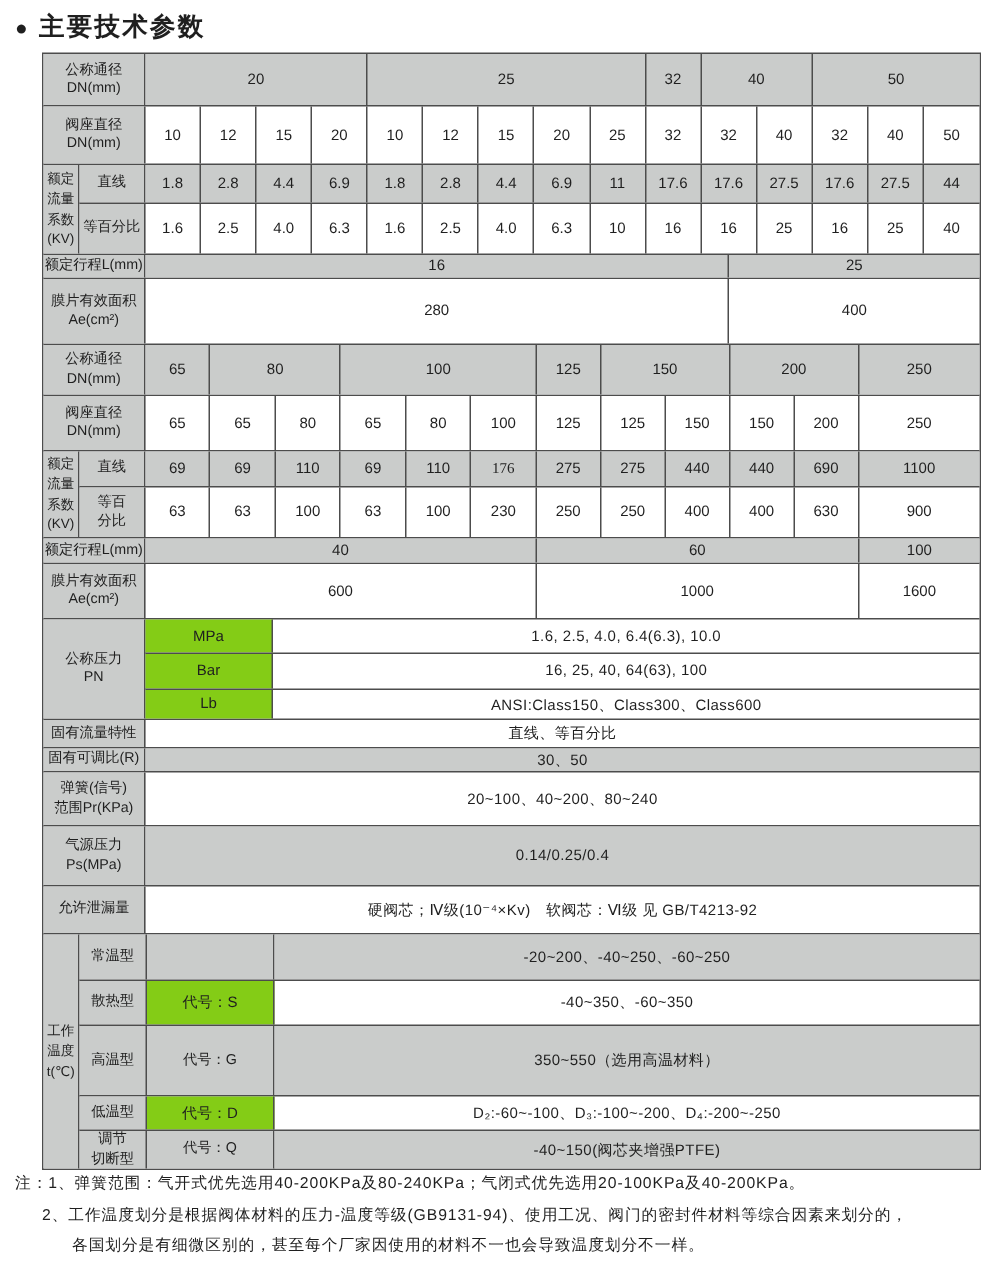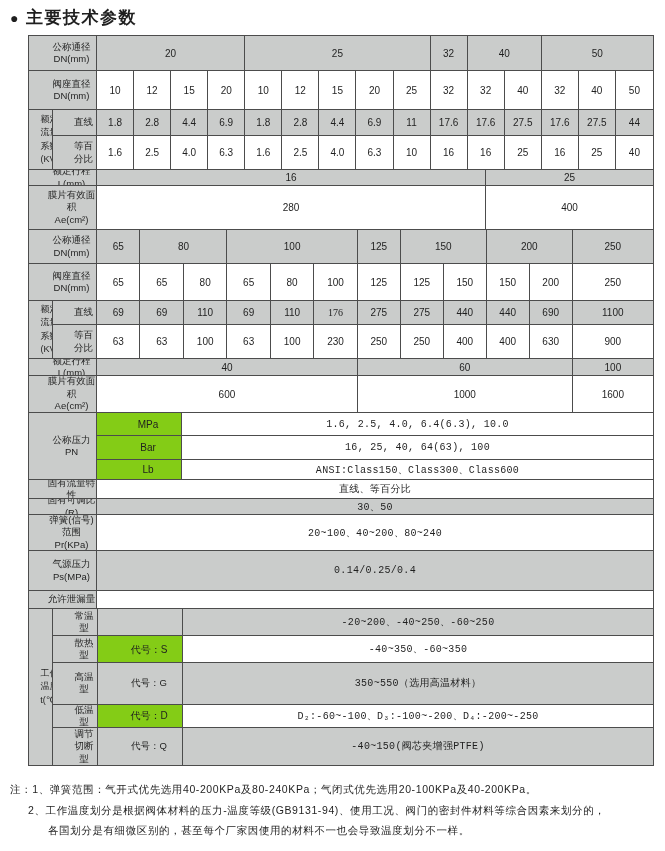--- a/index.html
+++ b/index.html
@@ -11,34 +11,34 @@
   .page{position:relative;width:665px;height:851px;overflow:hidden;background:#fff;
         font-family:"Liberation Sans","DejaVu Sans",sans-serif;color:var(--tx);}
   .title{position:absolute;top:6px;left:10px;display:flex;align-items:center;gap:6px;
          font-size:17px;font-weight:bold;letter-spacing:1.5px;}
   .title .dot{font-size:14px;line-height:1;}
   .tbl{position:absolute;top:35px;left:28px;width:624px;border:1px solid var(--bc);background:#fff;}
   .row{display:flex;border-top:1px solid var(--bc);box-sizing:border-box;}
   .row:first-child{border-top:0;}
   .lab{background:var(--g);border-right:1px solid var(--bc);display:flex;align-items:center;
        justify-content:center;text-align:center;white-space:pre-line;font-size:9.5px;
-       line-height:1.3;box-sizing:border-box;flex:none;overflow:hidden;padding-left:18px;}
+       line-height:1.3;box-sizing:border-box;flex:none;overflow:hidden;}
   .lab.wt{background:#84cc16;font-size:10px;}
   .w24{width:24px;font-size:9px;line-height:1.45;}
   .w44{width:44px;}
   .w45{width:45px;}
   .w68{width:68px;}
   .w85{width:85px;}
   .cells{flex:1;display:flex;min-width:0;}
   .cells.g{background:var(--g);}
   .c{display:flex;align-items:center;justify-content:center;border-right:1px solid var(--bc);
      font-size:10px;box-sizing:border-box;overflow:hidden;}
   .c:last-child{border-right:0;}
   .val{flex:1;display:flex;align-items:center;justify-content:center;font-size:10px;
-       text-align:left;box-sizing:border-box;letter-spacing:0.3px;font-family:Liberation Mono, monospace;}
+       text-align:left;box-sizing:border-box;letter-spacing:0.3px;}
   .val.g{background:var(--g);}
   .stack{flex:1;display:flex;flex-direction:column;min-width:0;}
   .sub{display:flex;border-top:1px solid var(--bc);box-sizing:border-box;min-width:0;}
   .sub:first-child{border-top:0;}
   .notes{position:absolute;top:784px;left:10px;width:650px;font-size:10.5px;
          letter-spacing:0.6px;line-height:1;}
   .notes .n1{margin:0;}
   .notes .n2{margin:10px 0 0 18px;}
   .notes .n3{margin:10px 0 0 38px;}
 </style>
@@ -272,22 +272,23 @@
     <div class="row" style="height:36px">
       <div class="lab w68">弹簧(信号)
 范围Pr(KPa)</div>
       <div class="val">20~100、40~200、80~240</div>
     </div>
     <div class="row" style="height:40px">
       <div class="lab w68">气源压力
 Ps(MPa)</div>
       <div class="val g">0.14/0.25/0.4</div>
     </div>
-    <div class="row" style="height:18px">
+    <div class="row" style="height:32px">
       <div class="lab w68">允许泄漏量</div>
+      <div class="val">硬阀芯；Ⅳ级(10⁻⁴×Kv)　软阀芯：Ⅵ级 见 GB/T4213-92</div>
     </div>
 
     <div class="row" style="height:157px">
       <div class="lab w24">工作
 温度
 t(℃)</div>
       <div class="stack">
         <div class="sub" style="height:30px">
           <div class="lab w45">常温型</div>
           <div class="lab w85"></div>

